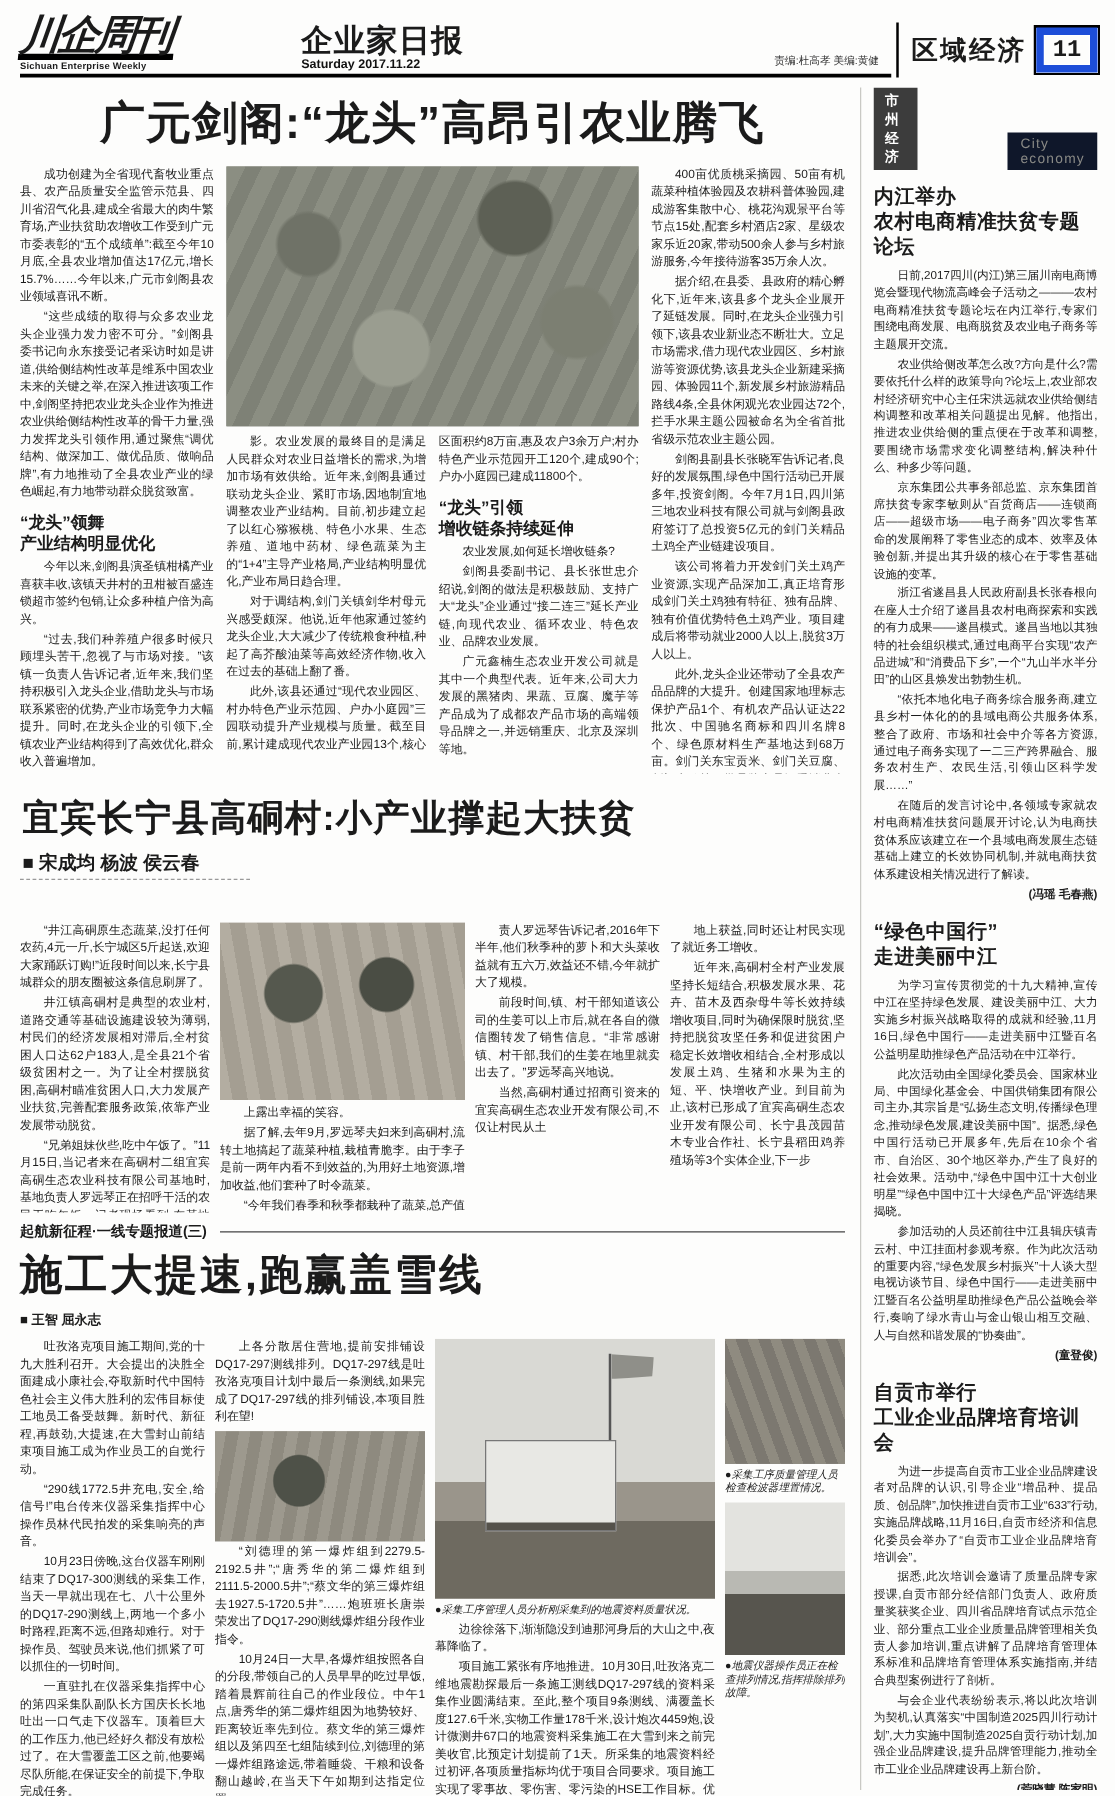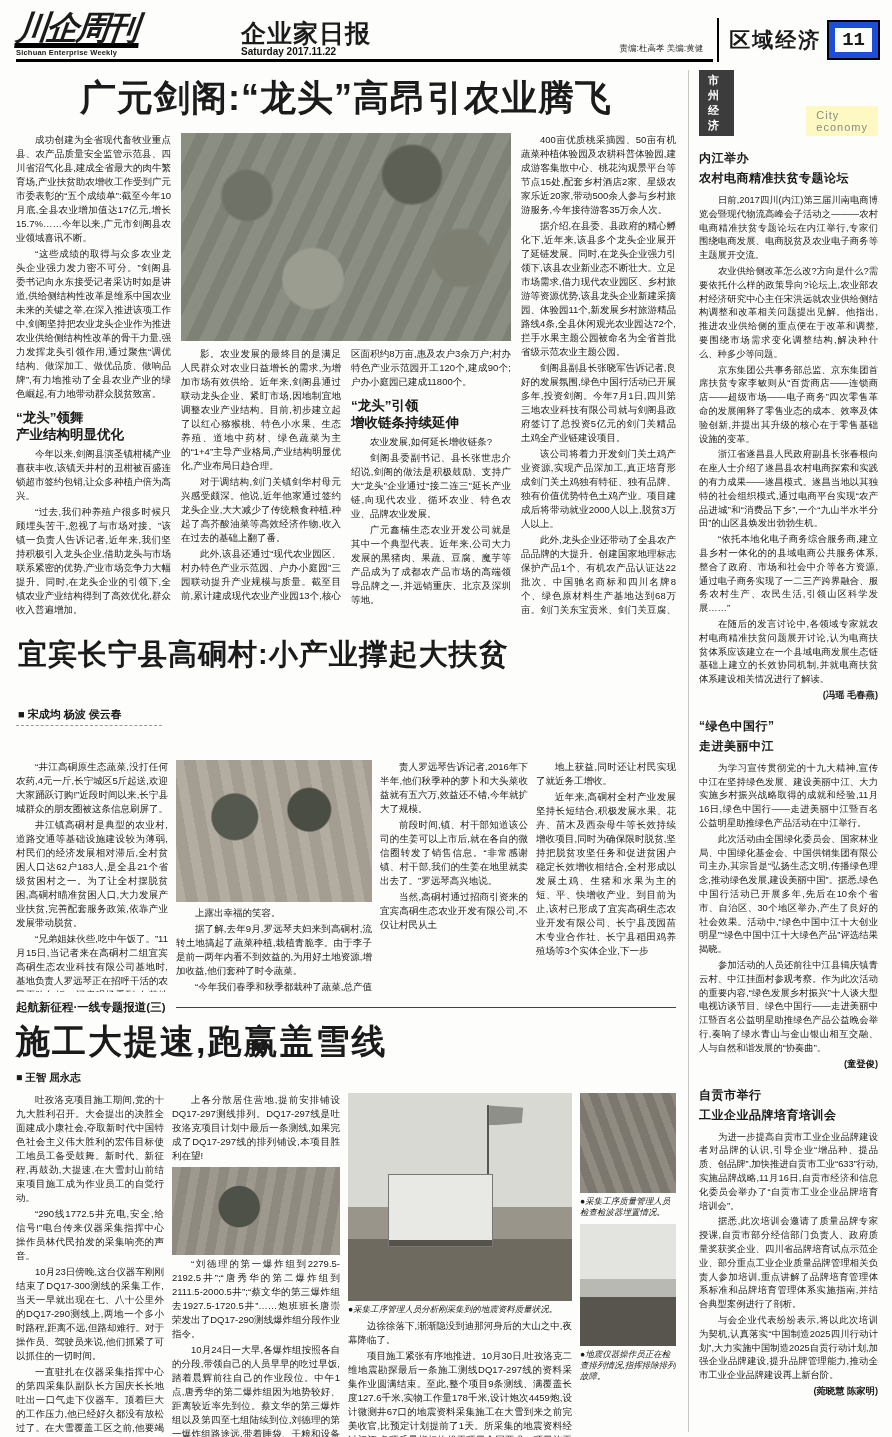--- a/index.html
+++ b/index.html
@@ -42,22 +42,22 @@
       radial-gradient(circle at 70% 20%, #5d6055 0 10%, transparent 11%),
       radial-gradient(circle at 40% 70%, #9a9d90 0 12%, transparent 13%),
       radial-gradient(circle at 85% 60%, #7c7f72 0 9%, transparent 10%),
       repeating-linear-gradient(115deg,#8b8e82 0 14px,#7e8176 14px 26px),
       linear-gradient(#96988d,#70736a);}
   .ph-cap{font-size:8.5px;font-style:italic;line-height:11px;margin:3px 0 4px 0;}
 
   
   .a2{margin-top:10px;}
   .a2-headline{font-size:29px;font-weight:900;letter-spacing:1px;margin:16px 0 6px 2px;}
-  .a2-byline{font-size:11px;font-weight:bold;border-bottom:1px dashed #999;display:inline-block;
-             padding:0 40px 3px 2px;margin-bottom:6px;margin-top:26px;}
+  .a2-byline{font-size:15px;font-weight:bold;border-bottom:1px dashed #999;display:inline-block;
+             padding:0 40px 3px 2px;margin-bottom:6px;}
   .a2-grid{display:grid;grid-template-columns:152px 196px 148px 140px;column-gap:8px;height:232px;margin-top:28px;}
   .photo2{background:
       radial-gradient(circle at 30% 40%, #55584e 0 14%, transparent 15%),
       radial-gradient(circle at 68% 35%, #4a4d44 0 13%, transparent 14%),
       repeating-linear-gradient(80deg,#b3ada1 0 10px,#a49e92 10px 22px),
       linear-gradient(#b9b3a7,#8d887d);height:142px;margin-bottom:4px;}
 
   
   .a3{margin-top:8px;}
   .a3-kicker{display:flex;align-items:center;font-size:11.5px;font-weight:bold;margin-bottom:4px;}
@@ -79,23 +79,23 @@
   .rail figure{margin:0 0 6px 0;}
   .rail .rp{width:96px;}
   .rp1{height:100px;background:repeating-linear-gradient(70deg,#8f8b80 0 8px,#7c7870 8px 17px),linear-gradient(#a39f93,#6c6a61);}
   .rp2{height:100px;background:radial-gradient(circle at 55% 35%,#56584f 0 20%,transparent 21%),
        repeating-linear-gradient(100deg,#b0a89a 0 9px,#9c9488 9px 19px),linear-gradient(#b5ad9f,#837d72);}
   .rp3{height:122px;background:linear-gradient(#e3e3df 0 45%,#b9b9b3 45% 60%,#57554e 60% 100%);}
 
   
   .tagrow{display:flex;align-items:flex-end;margin-bottom:12px;gap:48px;}
   .tag-cn{background:#3c3c3c;color:#fff;font-size:11px;font-weight:bold;padding:3px 9px;letter-spacing:2px;}
-  .tag-en{background:#fef9c3;color:#8a8a86;font-size:11px;padding:3px 10px;flex:1;letter-spacing:1px;margin-left:24px;}
+  .tag-en{background:#0f172a;color:#8a8a86;font-size:11px;padding:3px 10px;flex:1;letter-spacing:1px;margin-left:24px;}
   .sb-item{margin-bottom:14px;}
-  .sb-head{font-size:12px;font-weight:900;line-height:20px;margin-bottom:6px;letter-spacing:.5px;}
+  .sb-head{font-size:16px;font-weight:900;line-height:20px;margin-bottom:6px;letter-spacing:.5px;}
   .sb-item p.t{font-size:9.3px;line-height:13.8px;}
   .sb-attr{text-align:right;font-size:9.3px;font-weight:bold;margin-top:1px;}
 </style>
 </head>
 <body>
 
 <div class="page">
 
   <div class="hdr">
     <div class="hdr-left">

